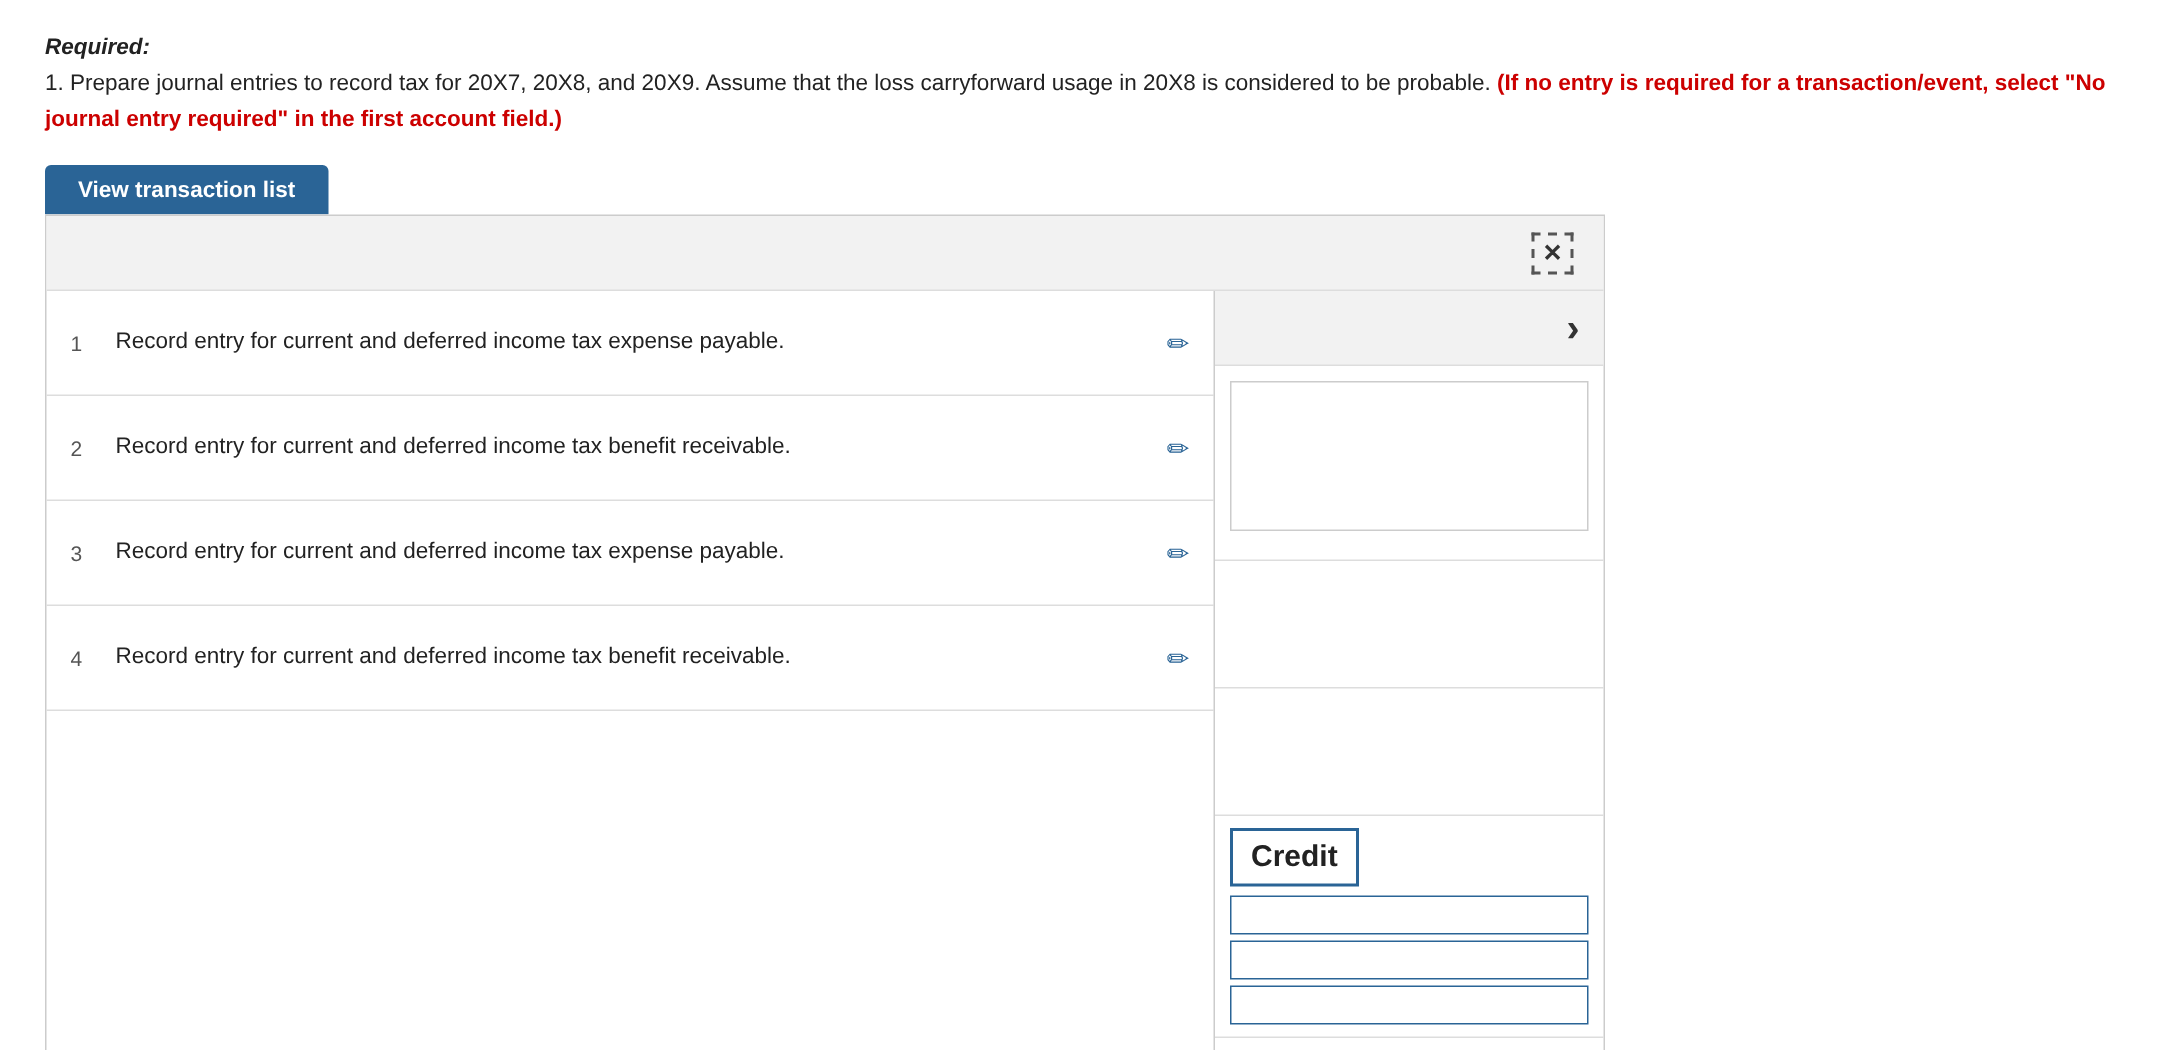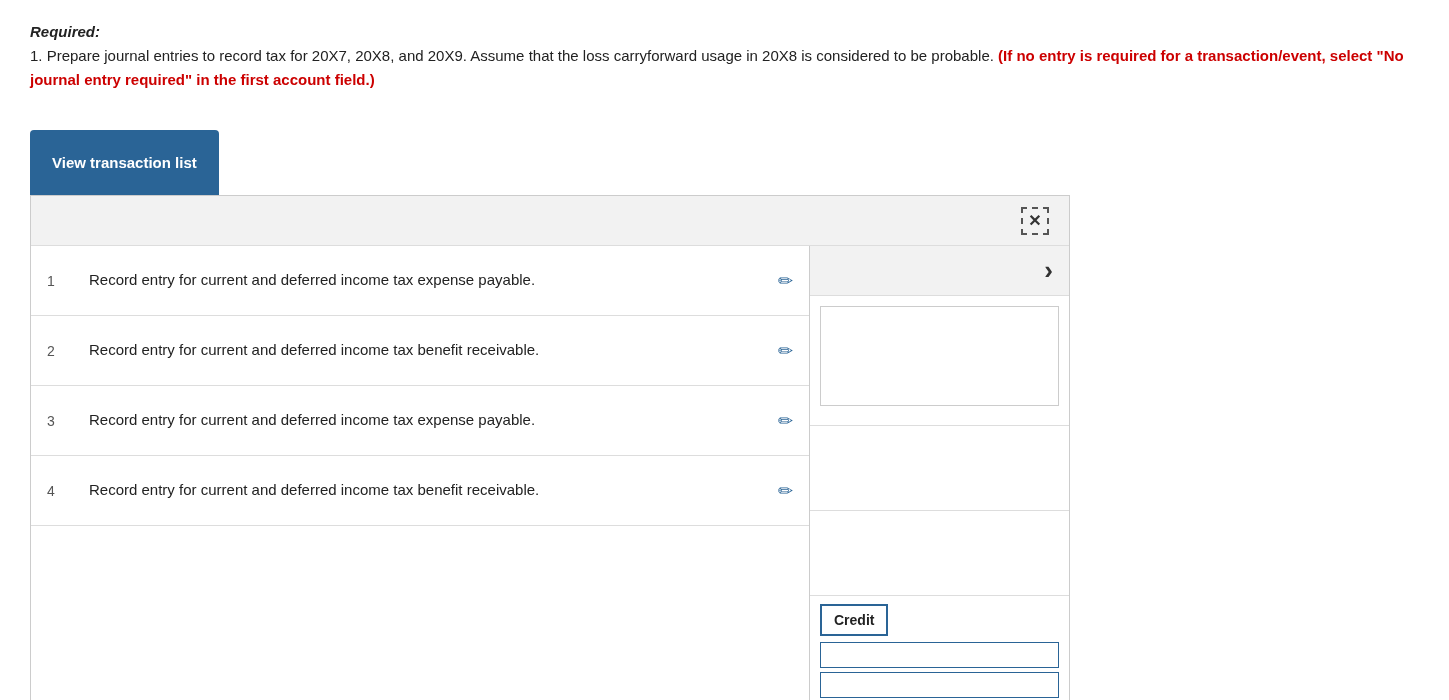--- a/index.html
+++ b/index.html
@@ -30,27 +30,26 @@
 
     .instructions .warning-text {
       color: #cc0000;
       font-weight: bold;
     }
 
     .view-transaction-btn {
       background-color: #2a6496;
       color: #fff;
       border: none;
-      padding: 24px 22px;
+      padding: 8px 22px;
       font-size: 15px;
       font-weight: bold;
       cursor: pointer;
       border-radius: 4px 4px 0 0;
       margin-bottom: 0;
-      margin-top: 20px;
     }
 
     .transaction-panel {
       border: 1px solid #ccc;
       background: #fff;
       width: 1040px;
       position: relative;
     }
 
     .panel-header {
@@ -93,21 +92,20 @@
       width: 30px;
       font-size: 14px;
       color: #555;
       flex-shrink: 0;
     }
 
     .row-description {
       flex: 1;
       font-size: 15px;
       line-height: 1.5;
-      margin-left: 12px;
     }
 
     .edit-icon {
       margin-left: 20px;
       color: #2a6496;
       font-size: 18px;
       cursor: pointer;
       flex-shrink: 0;
     }
 
@@ -204,21 +202,21 @@
 
       <div style="border-bottom: 1px solid #ddd; padding: 10px; min-height: 130px;">
         <div style="background: #fff; border: 1px solid #ccc; height: 100px;"></div>
       </div>
 
       <div style="border-bottom: 1px solid #ddd; min-height: 85px;"></div>
 
       <div style="border-bottom: 1px solid #ddd; min-height: 85px;"></div>
 
       <div style="border-bottom: 1px solid #ddd; padding: 8px 10px; min-height: 120px;">
-        <div style="background:#fff; border: 2px solid #2a6496; padding: 6px 12px; font-size:14px; font-weight:bold; display:inline-block; margin-bottom: 6px;">Credit</div>
+        <div style="background:#fff; border: 2px solid #2a6496; padding: 6px 12px; font-size:20px; font-weight:bold; display:inline-block; margin-bottom: 6px;">Credit</div>
         <div class="credit-input-row">
           <input class="credit-input" type="text" value="" style="">
           <input class="credit-input" type="text" value="" style="">
           <input class="credit-input" type="text" value="" style="">
         </div>
       </div>
 
       <div style="min-height: 50px;"></div>
 
     </div>

